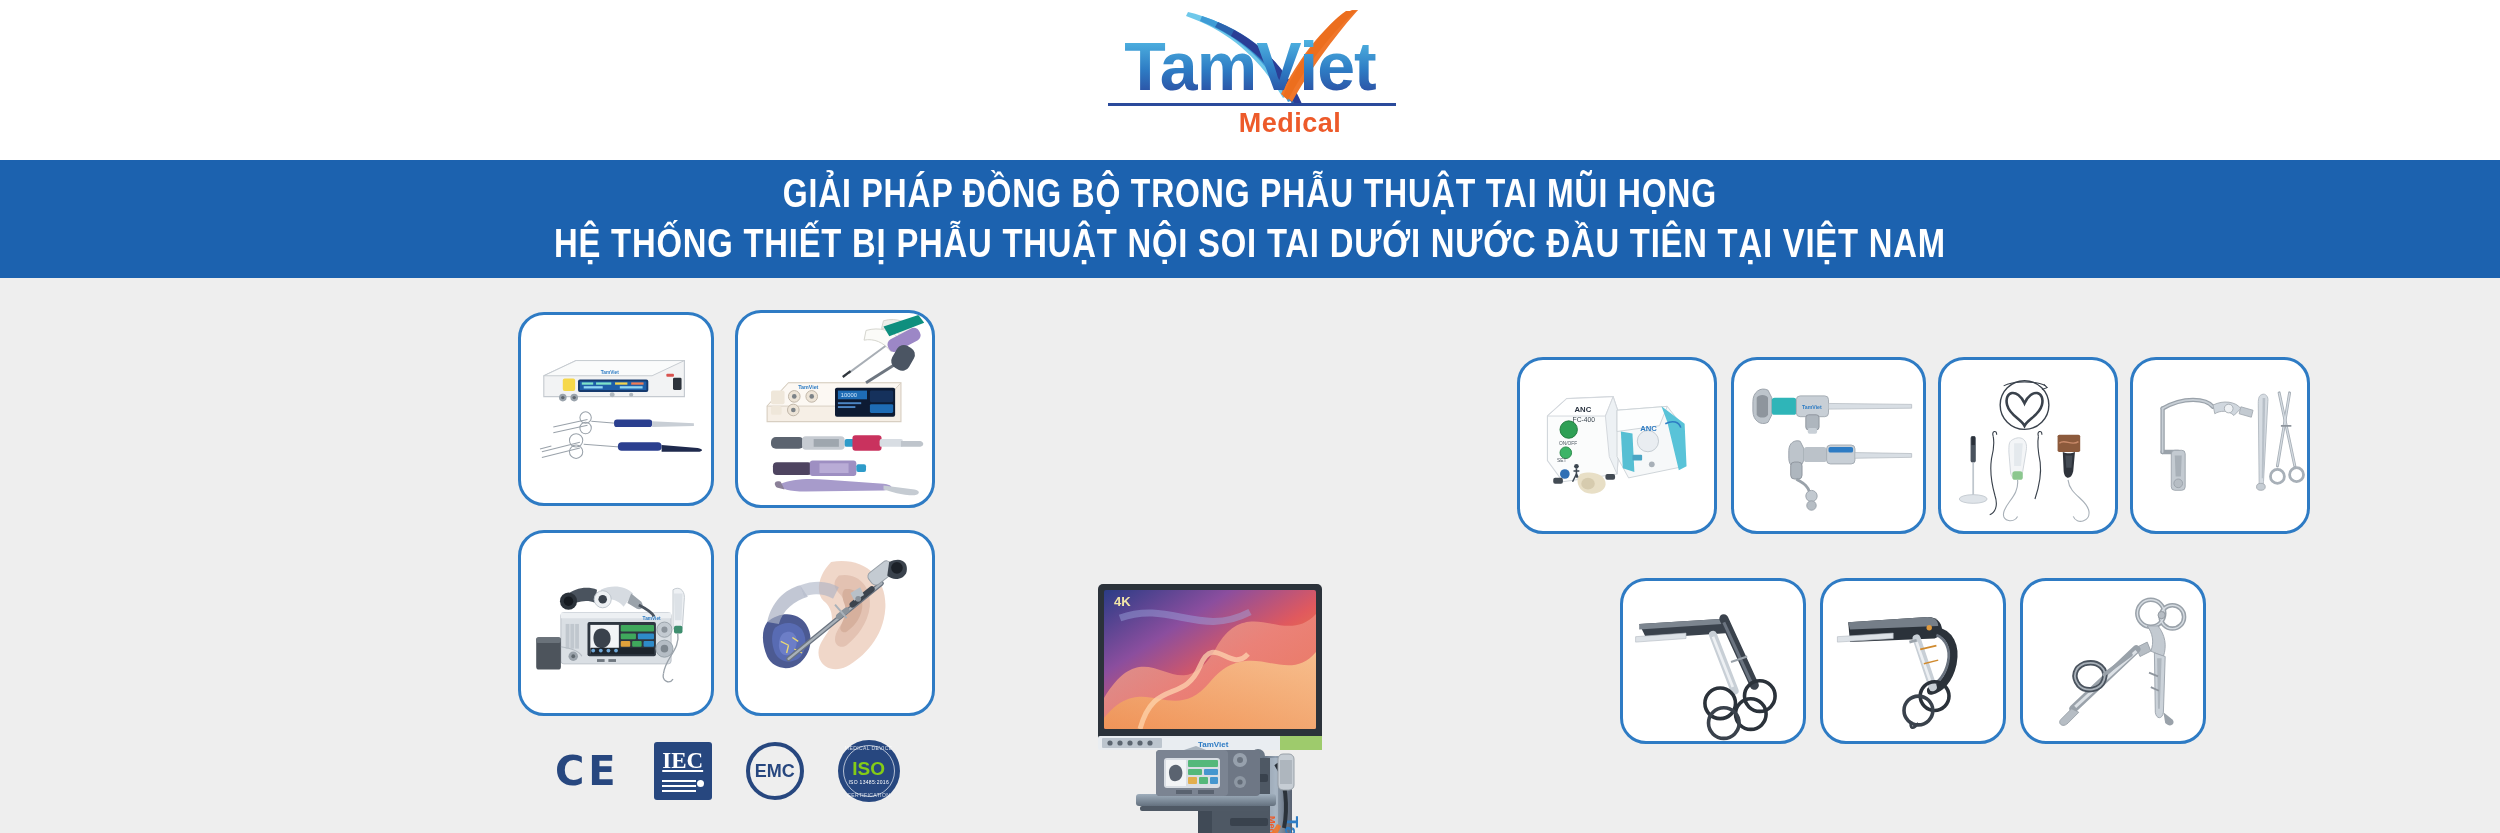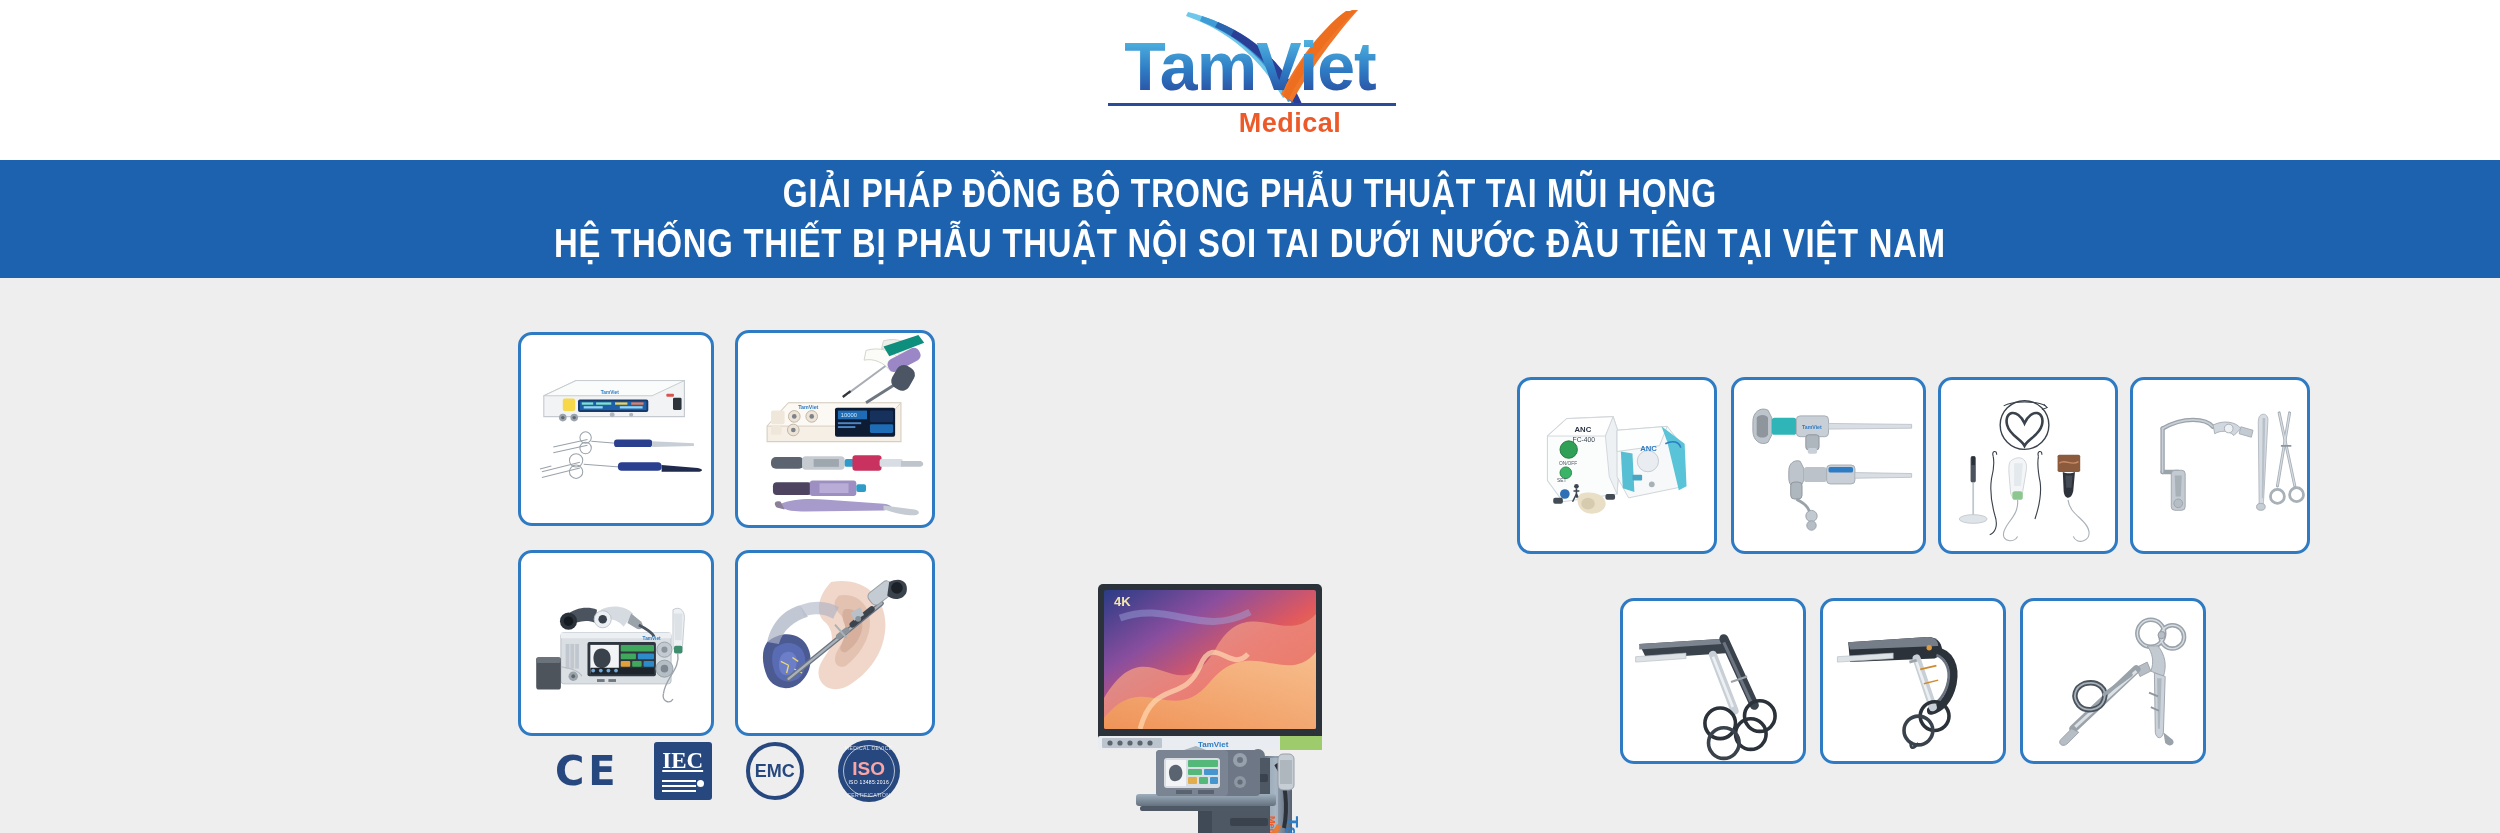--- a/index.html
+++ b/index.html
@@ -57,23 +57,22 @@
 
   
   #stage {
     position:absolute; left:0; top:278px; width:2500px; height:555px;
     background:#EEEEEE; overflow:hidden;
   }
 
   
   .card {
     position:absolute; background:#ffffff;
-    border:3px solid #2E7BC4; border-radius:14px;
+    border:3px solid #2E7BC4; border-radius:26px;
     overflow:hidden;
-    margin-top:20px;
   }
   .card-art { position:absolute; left:0; top:0; width:100%; height:100%; }
 
   
   #badges {
     position:absolute; left:555px; top:740px;
     display:flex; align-items:center; gap:34px;
     z-index:7;
   }
   .badge-ce { font-size:40px; font-weight:bold; color:#27477F; letter-spacing:4px;
@@ -107,21 +106,21 @@
   .badge-iso {
     width:62px; height:62px; border-radius:50%;
     background:#27477F; position:relative;
     display:flex; align-items:center; justify-content:center;
   }
   .badge-iso .iso-ring {
     position:absolute; left:5px; top:5px; right:5px; bottom:5px;
     border:1px solid rgba(255,255,255,.65); border-radius:50%;
   }
   .badge-iso .iso-main {
-    color:#fca5a5; font-weight:bold; font-size:19px; line-height:1;
+    color:#84cc16; font-weight:bold; font-size:19px; line-height:1;
     position:relative; top:-3px;
   }
   .badge-iso .iso-num {
     position:absolute; left:0; bottom:17px; width:100%;
     text-align:center; color:#fff; font-size:5px; letter-spacing:.3px;
   }
   .badge-iso .iso-top, .badge-iso .iso-bot {
     position:absolute; left:0; width:100%; text-align:center;
     color:rgba(255,255,255,.8); font-size:5px; letter-spacing:.4px;
   }

